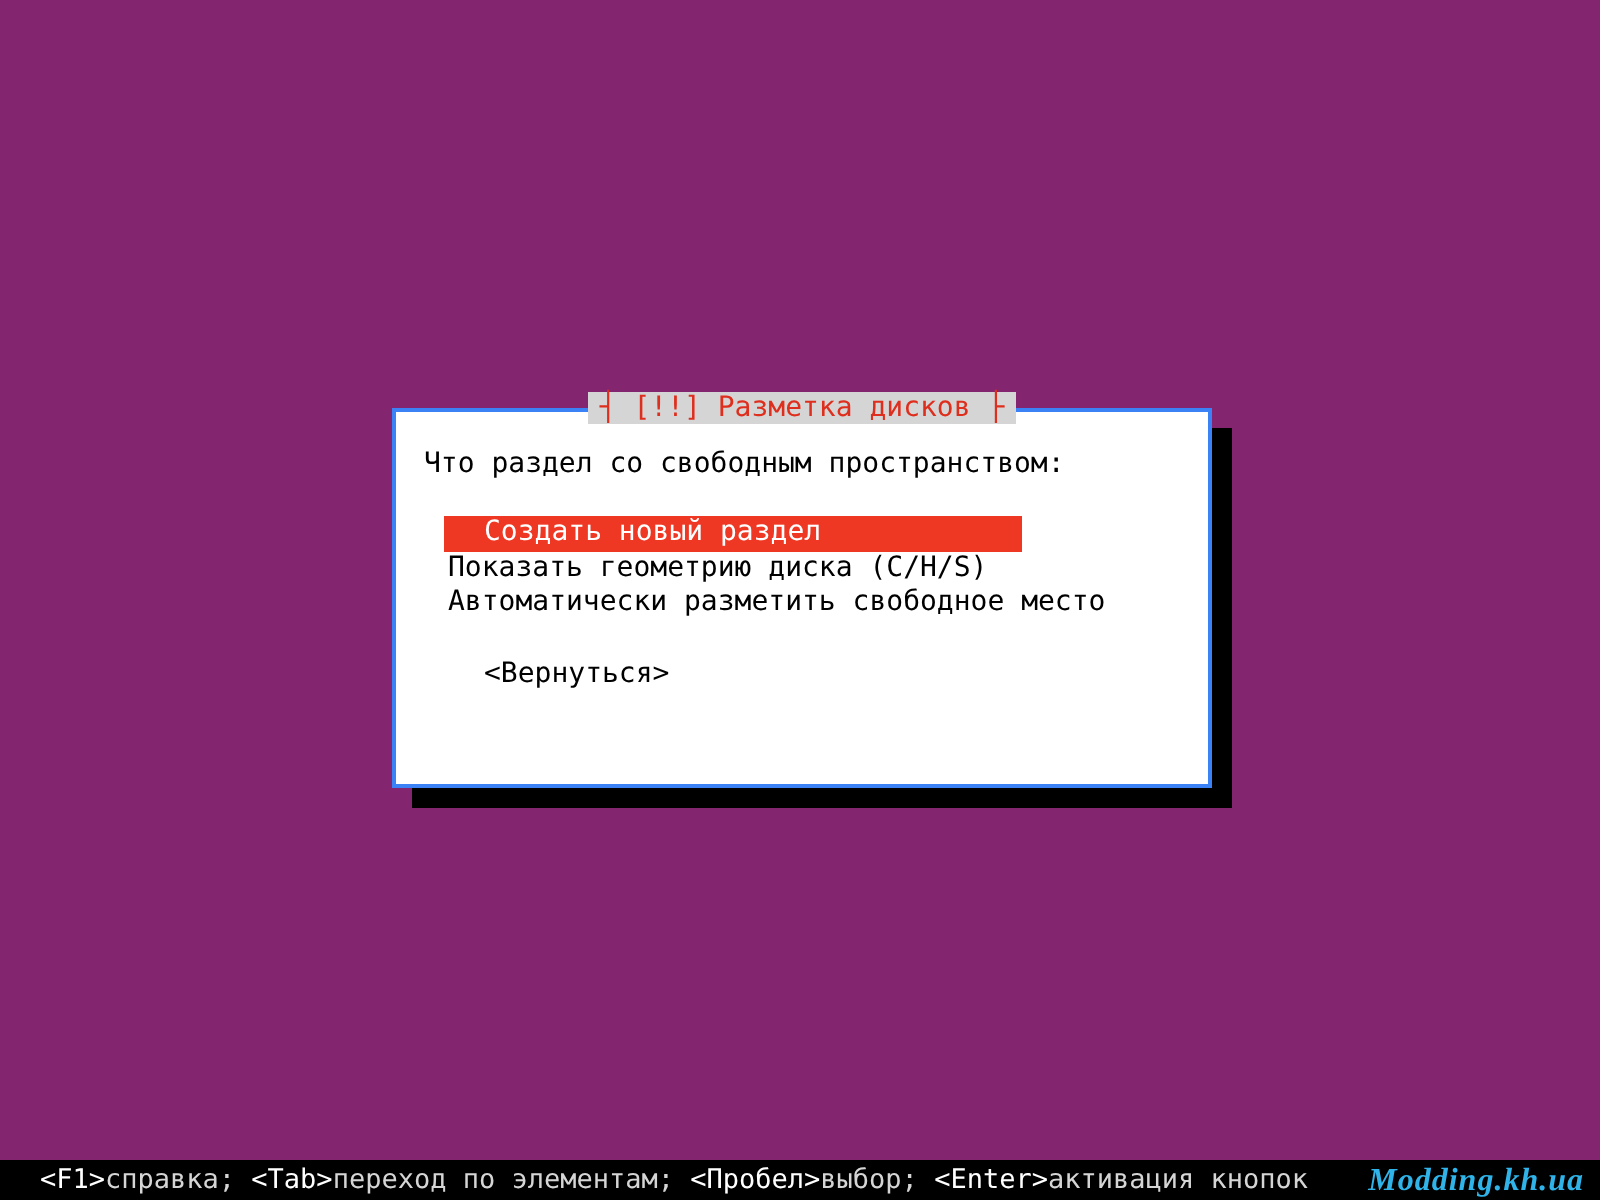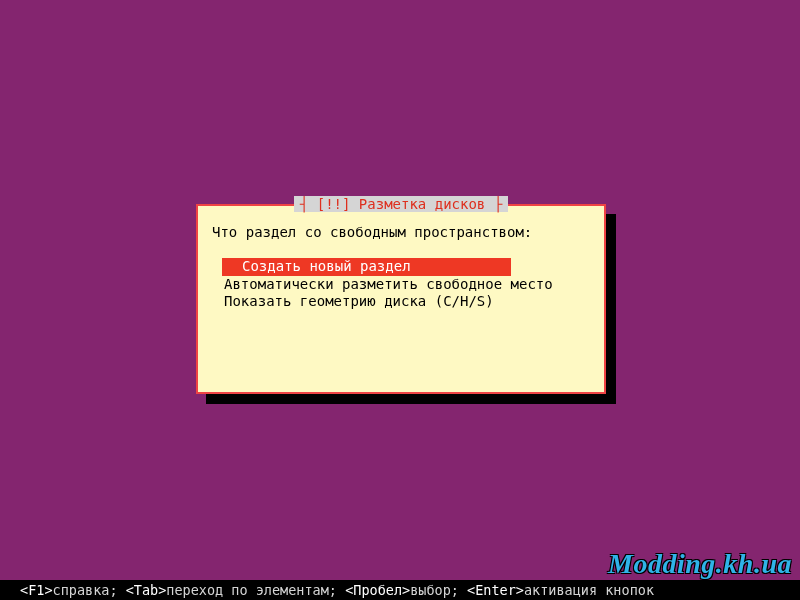--- a/index.html
+++ b/index.html
@@ -19,22 +19,22 @@
       width: 410px;
       height: 190px;
       background: #000;
     }
     .dialog {
       position: absolute;
       left: 196px;
       top: 204px;
       width: 410px;
       height: 190px;
-      background: #fef9c3;
-      border: 2px solid #ef4444;
+      background: #ffffff;
+      border: 2px solid #3b82f6;
     }
     .dialog-title-wrap {
       position: absolute;
       top: -10px;
       left: 0;
       width: 100%;
       text-align: center;
     }
     .dialog-title {
       display: inline-block;
@@ -79,25 +79,25 @@
       background: #000;
       color: #d5d5d5;
       padding: 2px 20px;
       font-size: 13.5px;
       white-space: nowrap;
     }
     .footer .key { color: #fff; }
     .watermark {
       position: absolute;
       right: 8px;
-      bottom: 20px;
+      bottom: 0;
       font-family: Georgia, 'Times New Roman', serif;
       font-style: italic;
       font-weight: bold;
-      font-size: 28px;
+      font-size: 16px;
       color: #2fb3e8;
       text-shadow:
         -1px -1px 0 #000,
          1px -1px 0 #000,
         -1px  1px 0 #000,
          1px  1px 0 #000;
       letter-spacing: 0.5px;
     }
   </style>
 </head>
@@ -106,21 +106,22 @@
 <div class="dialog-shadow"></div>
 
 <div class="dialog">
   <div class="dialog-title-wrap">
     <span class="dialog-title">┤ <span>[!!]</span> <span>Разметка дисков</span> ├</span>
   </div>
   <div class="dialog-content">
     <div class="prompt">Что раздел со свободным пространством:</div>
 
     <div class="option-row"><span class="option selected">Создать новый раздел</span></div>
+    <div class="option-row"><span class="option">Показать геометрию диска (C/H/S)</span></div>
     <div class="option-row"><span class="option">Автоматически разметить свободное место</span></div>
-    <div class="option-row"><span class="option">Показать геометрию диска (C/H/S)</span></div>
 
+    <div class="back-button">&lt;Вернуться&gt;</div>
   </div>
 </div>
 
 <div class="footer"><span class="key">&lt;F1&gt;</span><span>справка; </span><span class="key">&lt;Tab&gt;</span><span>переход по элементам; </span><span class="key">&lt;Пробел&gt;</span><span>выбор; </span><span class="key">&lt;Enter&gt;</span><span>активация кнопок</span></div>
 
 <div class="watermark">Modding.kh.ua</div>
 
 </body></html>

